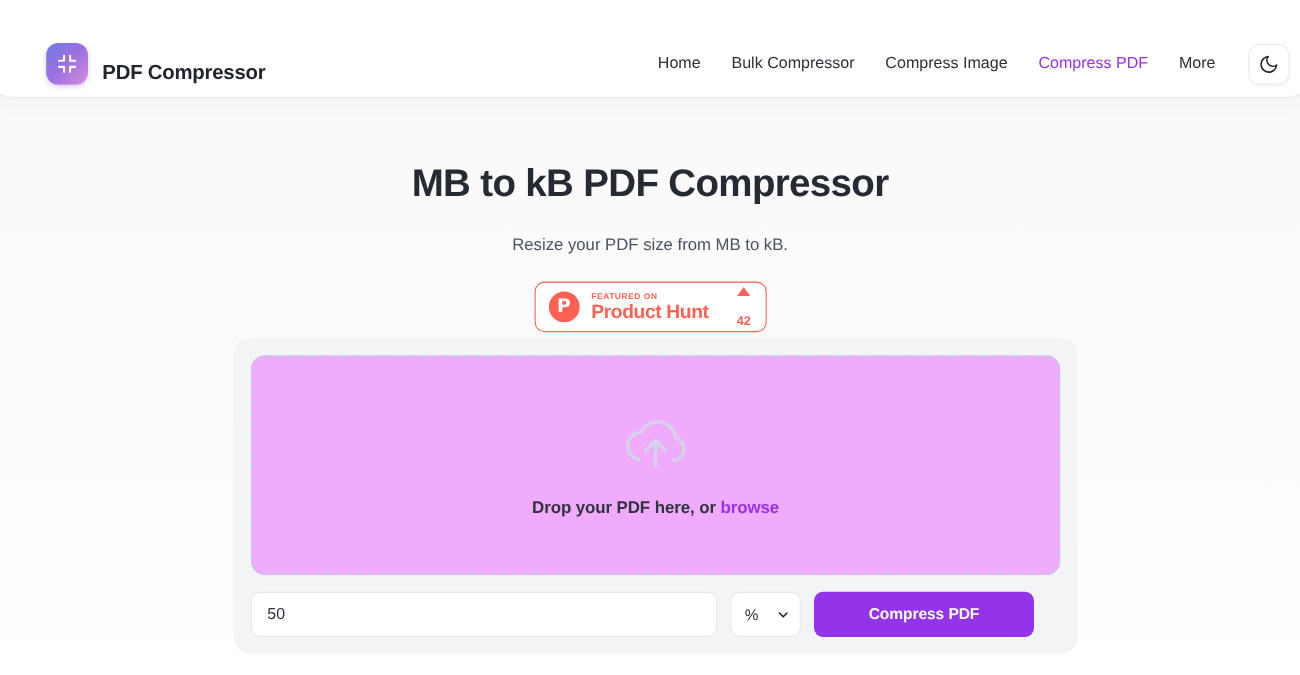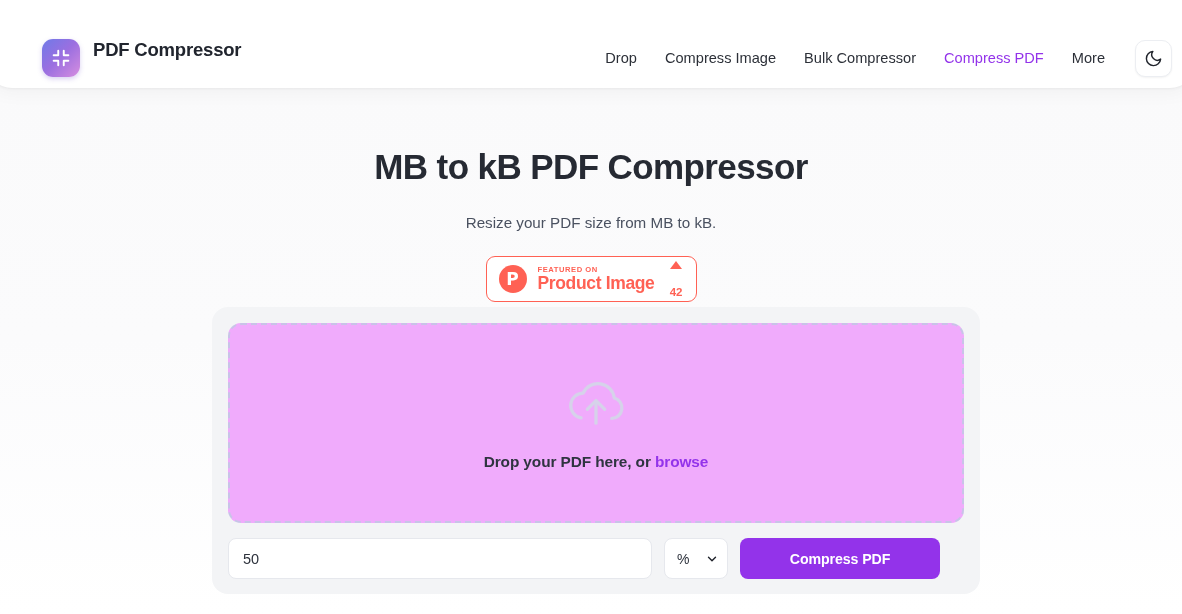--- a/index.html
+++ b/index.html
@@ -53,21 +53,21 @@
     height: 88px;
     display: flex;
     align-items: center;
     justify-content: space-between;
     padding: 0 24px 0 28px;
   }
 
   
   .brand {
     display: flex;
-    align-items: flex-start;
+    align-items: flex-end;
     gap: 13px;
     text-decoration: none;
   }
   .brand-logo {
     width: 38px;
     height: 38px;
     border-radius: 11px;
     background: linear-gradient(135deg, #6f7ae8 0%, #9b6fe0 48%, #d68ee0 100%);
     display: flex;
     align-items: center;
@@ -342,23 +342,23 @@
             <path d="M4 9h5V4"></path>
             <path d="M20 9h-5V4"></path>
             <path d="M4 15h5v5"></path>
             <path d="M20 15h-5v5"></path>
           </svg>
         </span>
         <span class="brand-name">PDF Compressor</span>
       </a>
 
       <nav class="nav">
-        <a class="nav-link" href="#">Drop</a>
+        <a class="nav-link" href="#">Home</a>
+        <a class="nav-link" href="#">Bulk Compressor</a>
         <a class="nav-link" href="#">Compress Image</a>
-        <a class="nav-link" href="#">Bulk Compressor</a>
         <a class="nav-link is-active" href="#">Compress PDF</a>
         <a class="nav-link" href="#">More</a>
 
         <button class="theme-toggle">
           <span>
             <svg width="19" height="19" viewBox="0 0 24 24" fill="none" stroke="#20242c" stroke-width="1.8" stroke-linecap="round" stroke-linejoin="round">
               <path d="M21 12.79A9 9 0 1 1 11.21 3 7 7 0 0 0 21 12.79z"></path>
             </svg>
           </span>
         </button>
@@ -369,21 +369,21 @@
 
   <div class="hero">
     <h1 class="hero-title">MB to kB PDF Compressor</h1>
     <p class="hero-sub">Resize your PDF size from MB to kB.</p>
 
     <div class="ph-row">
       <a class="ph-badge" href="#">
         <span class="ph-logo">P</span>
         <span class="ph-text">
           <span class="ph-featured">FEATURED ON</span>
-          <span class="ph-name">Product Image</span>
+          <span class="ph-name">Product Hunt</span>
         </span>
         <span class="ph-votes">
           <span class="ph-arrow"></span>
           <span class="ph-count">42</span>
         </span>
       </a>
     </div>
   </div>
 
   <div class="tool-card">

